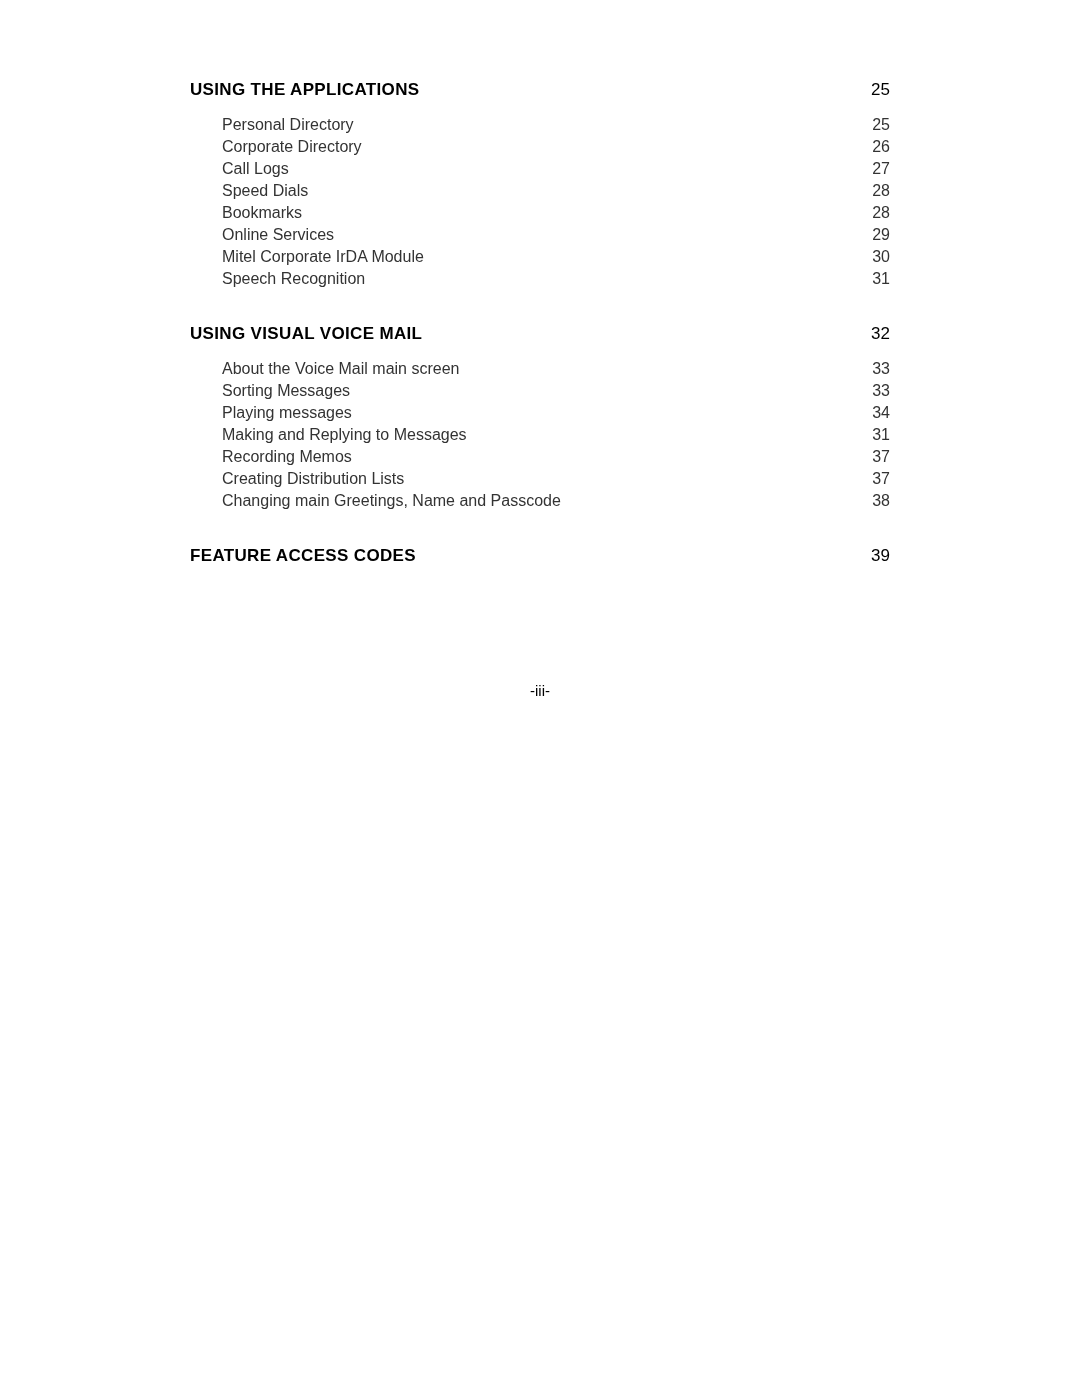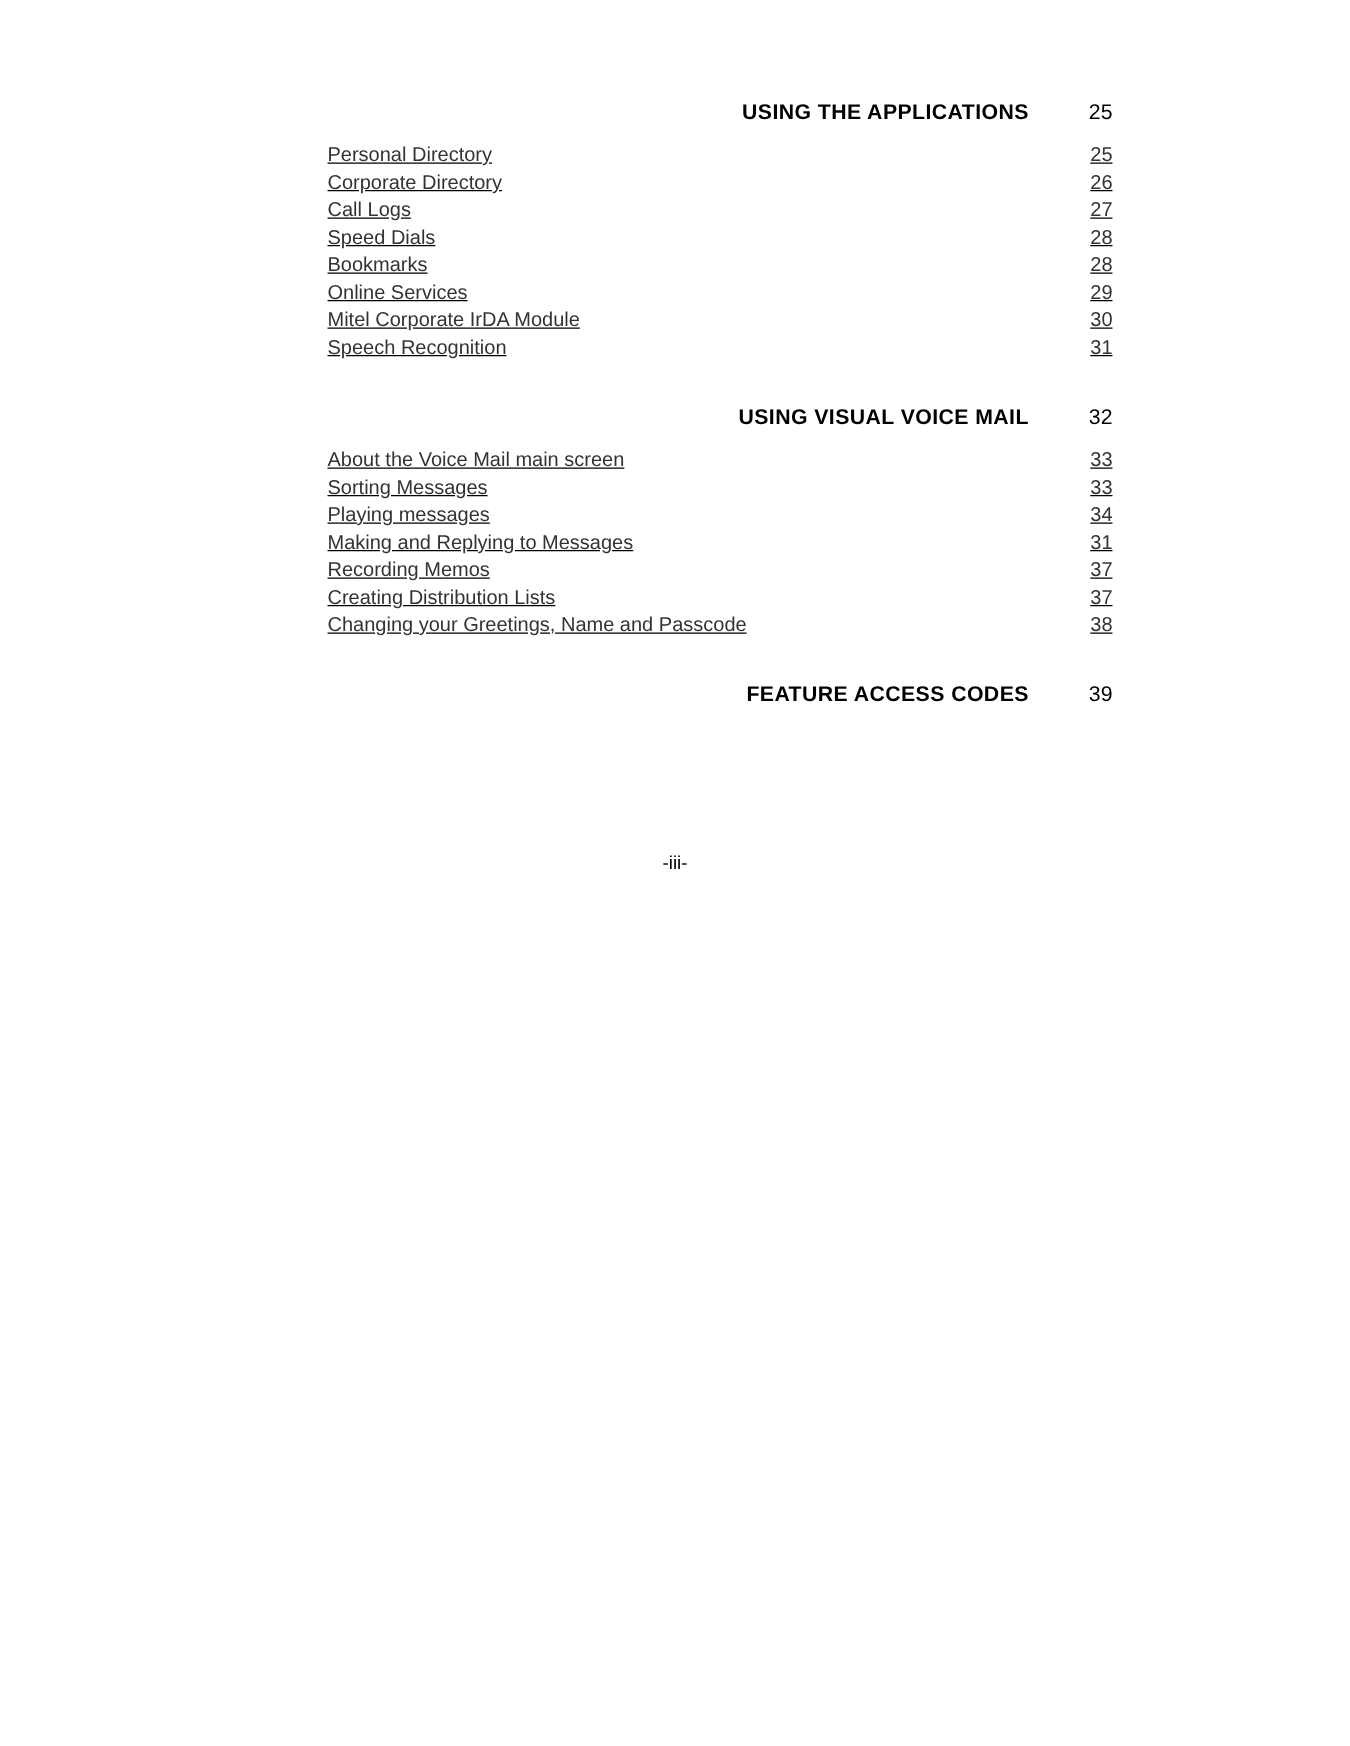--- a/index.html
+++ b/index.html
@@ -23,42 +23,41 @@
       padding: 80px 40px 80px 40px;
       background: #ffffff;
     }
 
     .section {
       margin-bottom: 36px;
     }
 
     .section-header {
       display: flex;
-      justify-content: flex-end;
+      justify-content: space-between;
       align-items: baseline;
       margin-bottom: 16px;
       gap: 48px;
     }
 
     .section-title {
       font-size: 17px;
       font-weight: bold;
       color: #000000;
       letter-spacing: 0.02em;
     }
 
     .section-page {
       font-size: 17px;
       color: #000000;
       font-weight: normal;
     }
 
     .toc-entries {
-      margin-left: 72px;
-      text-decoration: underline;
+      margin-left: 32px;
     }
 
     .toc-entry {
       display: flex;
       justify-content: space-between;
       align-items: baseline;
       margin-bottom: 4px;
     }
 
     .toc-entry-label {
@@ -151,21 +150,21 @@
           </div>
           <div class="toc-entry">
             <span class="toc-entry-label">Recording Memos</span>
             <span class="toc-entry-page">37</span>
           </div>
           <div class="toc-entry">
             <span class="toc-entry-label">Creating Distribution Lists</span>
             <span class="toc-entry-page">37</span>
           </div>
           <div class="toc-entry">
-            <span class="toc-entry-label">Changing your Greetings, Name and Passcode</span>
+            <span class="toc-entry-label">Changing main Greetings, Name and Passcode</span>
             <span class="toc-entry-page">38</span>
           </div>
         </div>
       </div>
       <div class="section">
         <div class="section-header">
           <span class="section-title">FEATURE ACCESS CODES</span>
           <span class="section-page">39</span>
         </div>
       </div>

